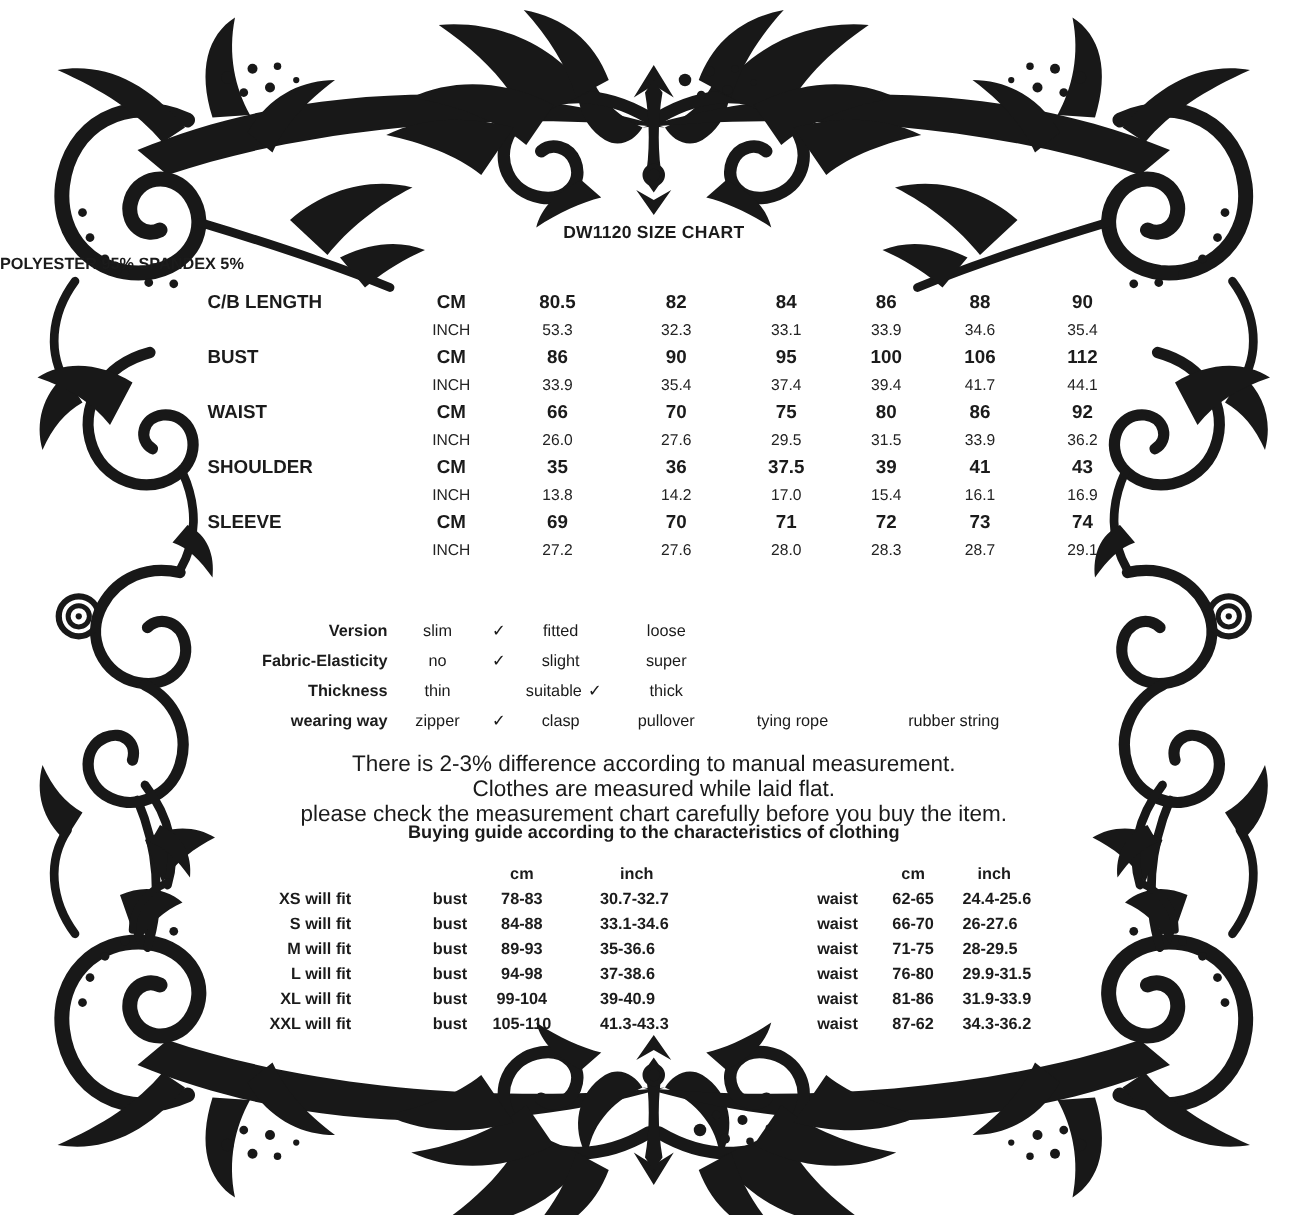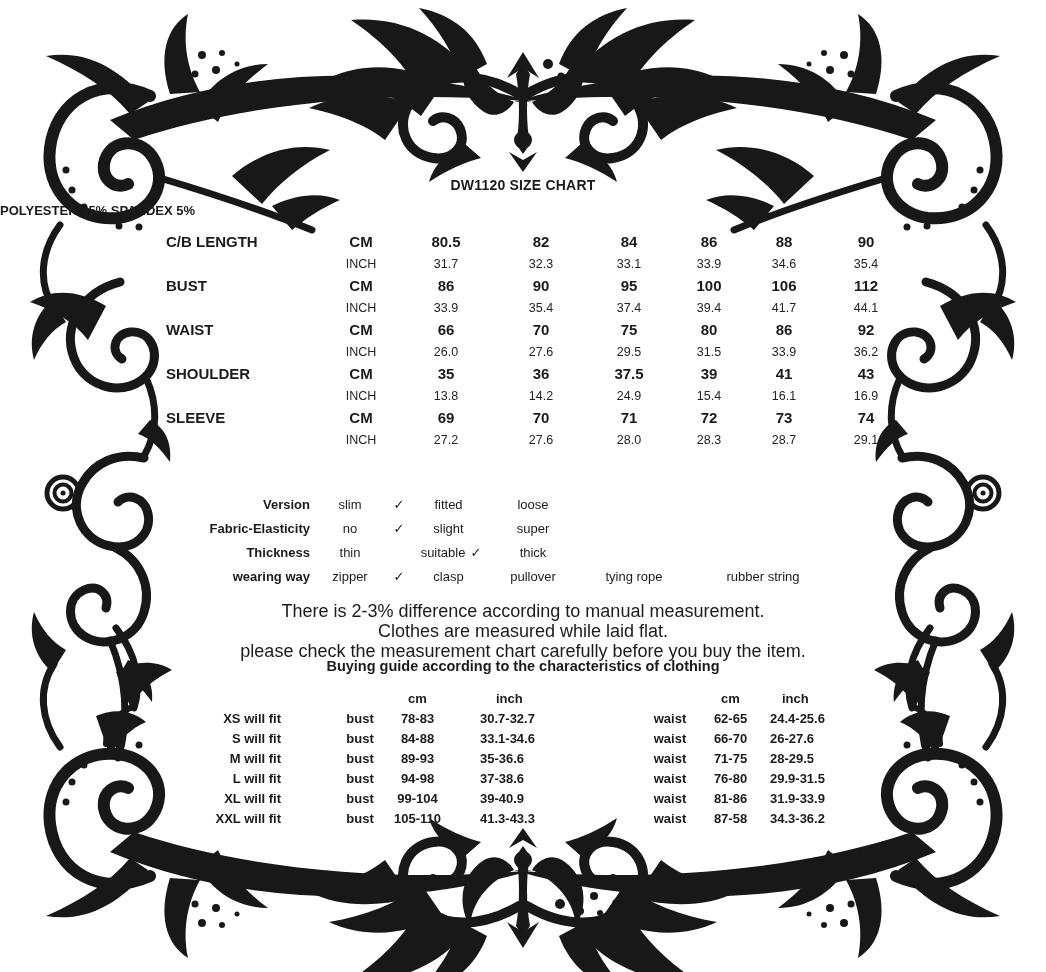--- a/index.html
+++ b/index.html
@@ -195,21 +195,21 @@
       <td>80.5</td>
       <td>82</td>
       <td>84</td>
       <td>86</td>
       <td>88</td>
       <td>90</td>
     </tr>
     <tr class="inr">
       <td class="lbl"></td>
       <td>INCH</td>
-      <td>31.7</td>
+      <td>53.3</td>
       <td>32.3</td>
       <td>33.1</td>
       <td>33.9</td>
       <td>34.6</td>
       <td>35.4</td>
     </tr>
 
     <tr>
       <td class="lbl">BUST</td>
       <td>CM</td>
@@ -260,21 +260,21 @@
       <td>37.5</td>
       <td>39</td>
       <td>41</td>
       <td>43</td>
     </tr>
     <tr class="inr">
       <td class="lbl"></td>
       <td>INCH</td>
       <td>13.8</td>
       <td>14.2</td>
-      <td>24.9</td>
+      <td>17.0</td>
       <td>15.4</td>
       <td>16.1</td>
       <td>16.9</td>
     </tr>
 
     <tr>
       <td class="lbl">SLEEVE</td>
       <td>CM</td>
       <td>69</td>
       <td>70</td>
@@ -391,17 +391,17 @@
       <span class="gwaist">waist</span>
       <span class="gwcm">81-86</span>
       <span class="gwinch">31.9-33.9</span>
     </div>
     <div class="grow">
       <span class="gsz">XXL will fit</span>
       <span class="gbust">bust</span>
       <span class="gcm">105-110</span>
       <span class="ginch">41.3-43.3</span>
       <span class="gwaist">waist</span>
-      <span class="gwcm">87-58</span>
+      <span class="gwcm">87-62</span>
       <span class="gwinch">34.3-36.2</span>
     </div>
   </div>
 </div>
 
 </body></html>

